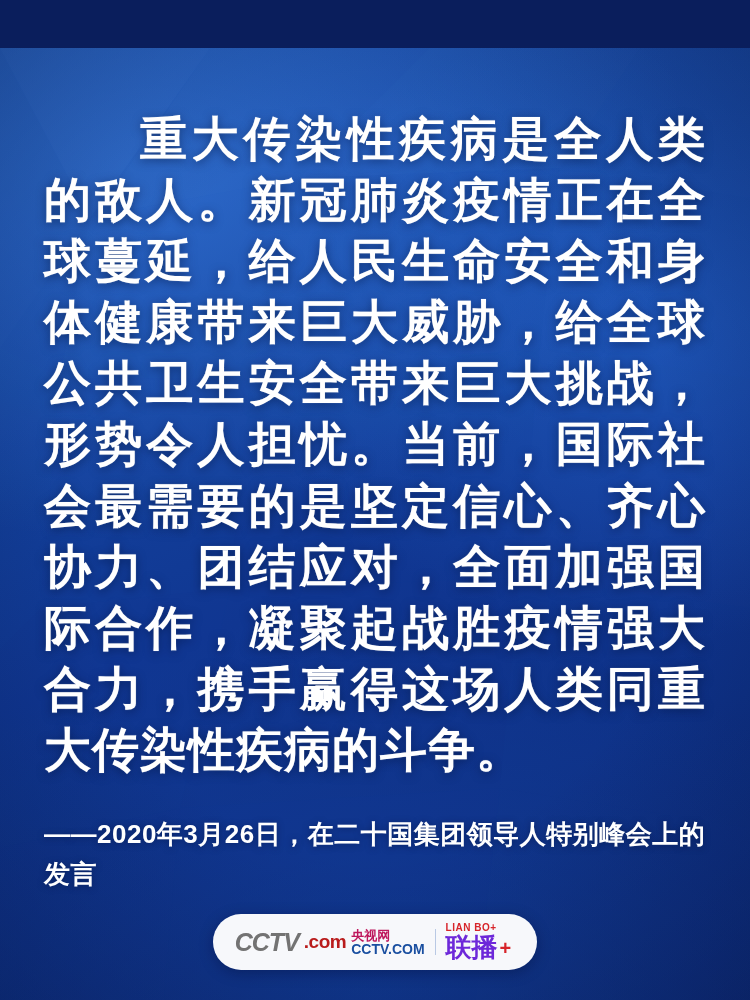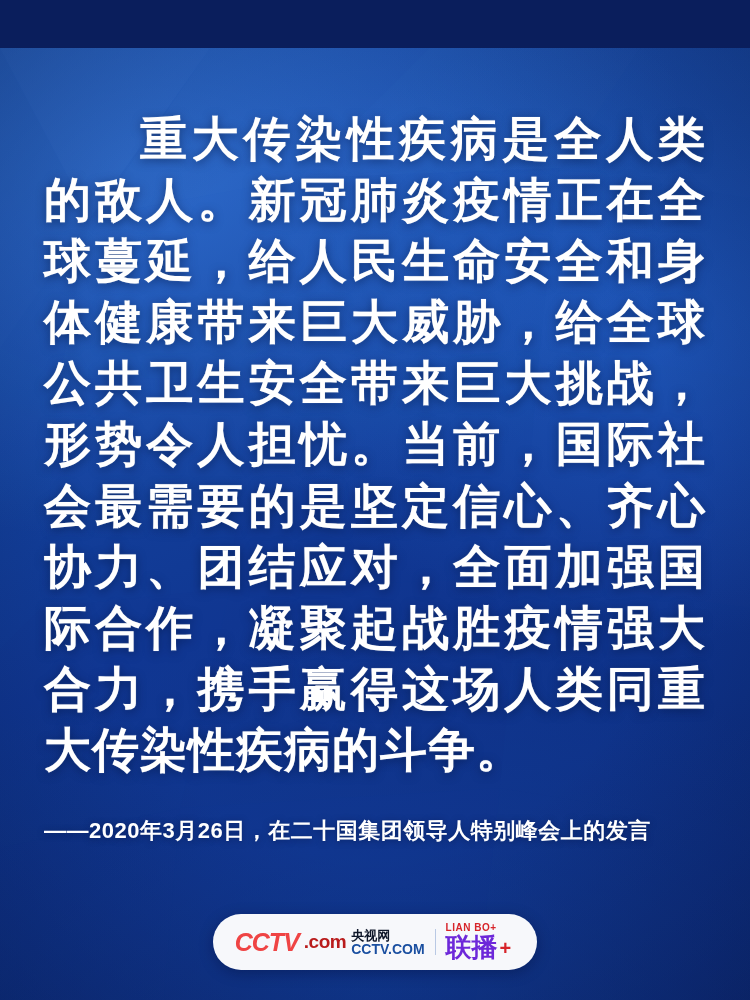--- a/index.html
+++ b/index.html
@@ -52,21 +52,21 @@
     text-indent: 96px;
     text-shadow: 0 2px 10px rgba(2,18,60,0.55), 0 0 1px rgba(255,255,255,0.6);
     text-align: justify;
     text-justify: inter-ideograph;
     margin: 0;
   }
 
   .attribution {
     margin-top: 34px;
     color: #ffffff;
-    font-size: 22px;
+    font-size: 26px;
     font-weight: bold;
     line-height: 1.55;
     letter-spacing: 0.5px;
     text-shadow: 0 1px 6px rgba(2,18,60,0.5);
   }
 
   .logo-wrap {
     position: absolute;
     left: 0;
     right: 0;
@@ -88,40 +88,40 @@
   .cctv-mark {
     display: flex;
     align-items: center;
     gap: 5px;
   }
   .cctv-letters {
     font-family: "Liberation Sans", sans-serif;
     font-weight: bold;
     font-style: italic;
     font-size: 25px;
-    color: #ef4444;
+    color: #737373;
     letter-spacing: -1px;
   }
   .cctv-dotcom {
     font-family: "Liberation Sans", sans-serif;
     font-weight: bold;
     font-size: 19px;
     color: #b91c1c;
     letter-spacing: -0.5px;
   }
   .cctv-cn {
     display: flex;
     flex-direction: column;
     justify-content: center;
     line-height: 1.0;
   }
   .cctv-cn-top {
     font-size: 13px;
     font-weight: bold;
-    color: #0f172a;
+    color: #be185d;
   }
   .cctv-cn-bot {
     font-size: 14px;
     font-weight: bold;
     color: #1a4fa0;
     letter-spacing: 0px;
   }
   .divider-dot {
     width: 1px;
     height: 26px;

